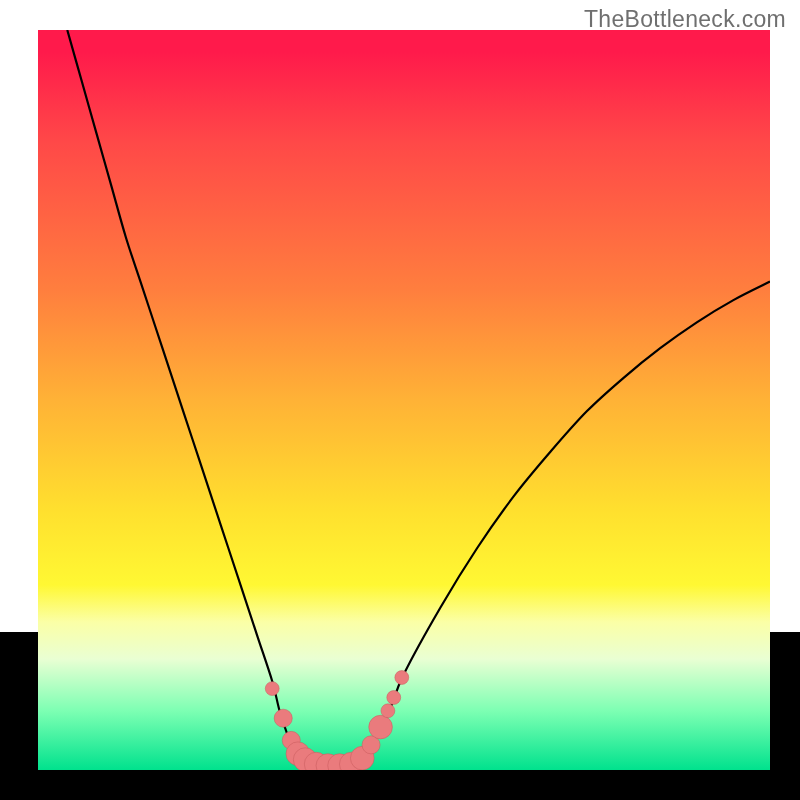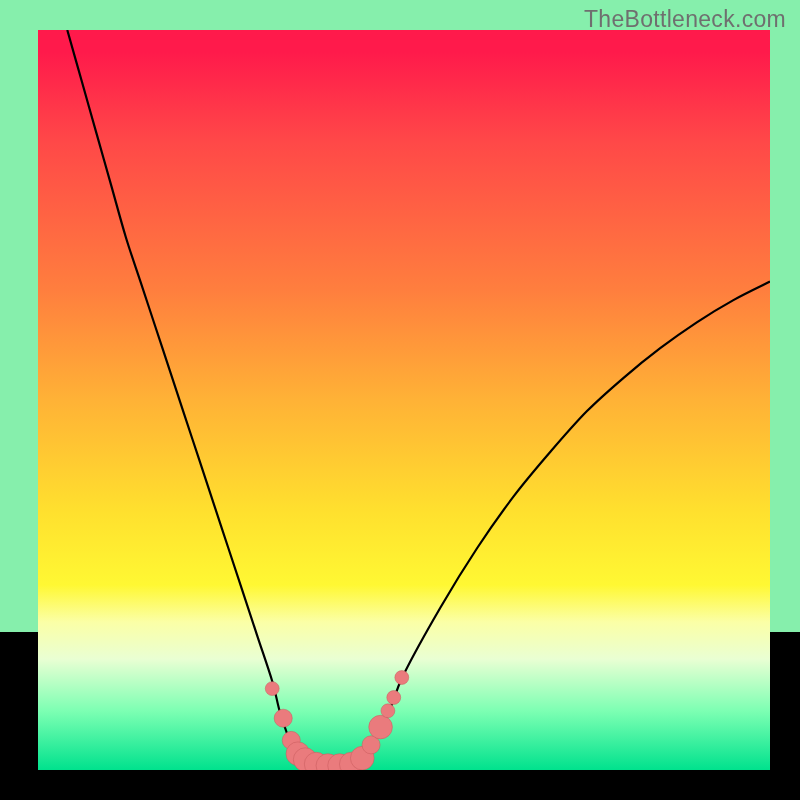--- a/index.html
+++ b/index.html
@@ -8,21 +8,21 @@
     width: 800px;
     height: 800px;
     background: #000000;
     overflow: hidden;
     font-family: Arial, Helvetica, sans-serif;
   }
   .stage {
     position: relative;
     width: 800px;
     height: 632px;
-    background: #86efac;
+    background: #ffffff;
   }
   .plot-area {
     position: absolute;
     left: 38px;
     top: 30px;
     width: 732px;
     height: 740px;
     background: linear-gradient(to bottom,
       #ff1a4b 0%,
       #ff1a4b 3%,

